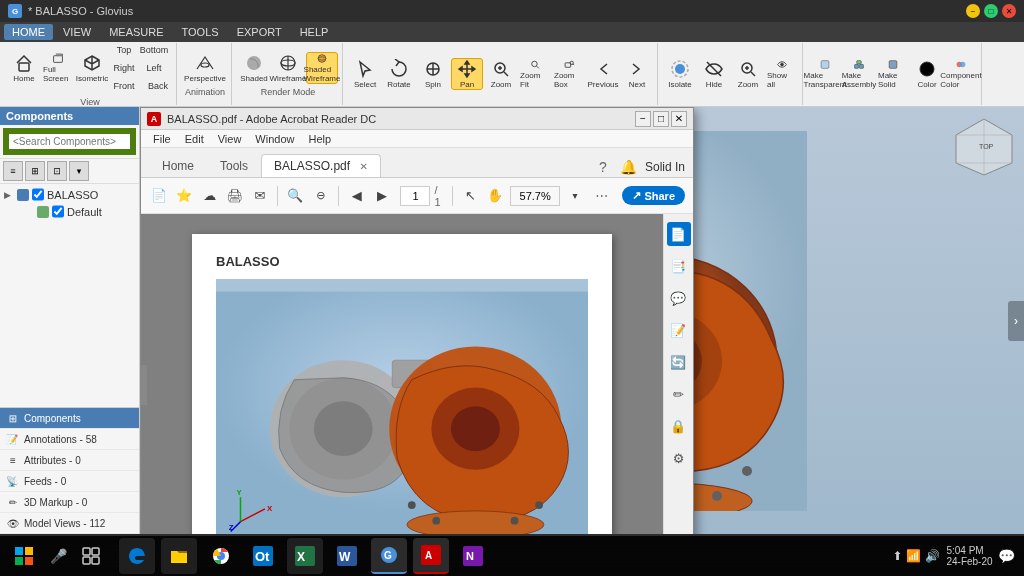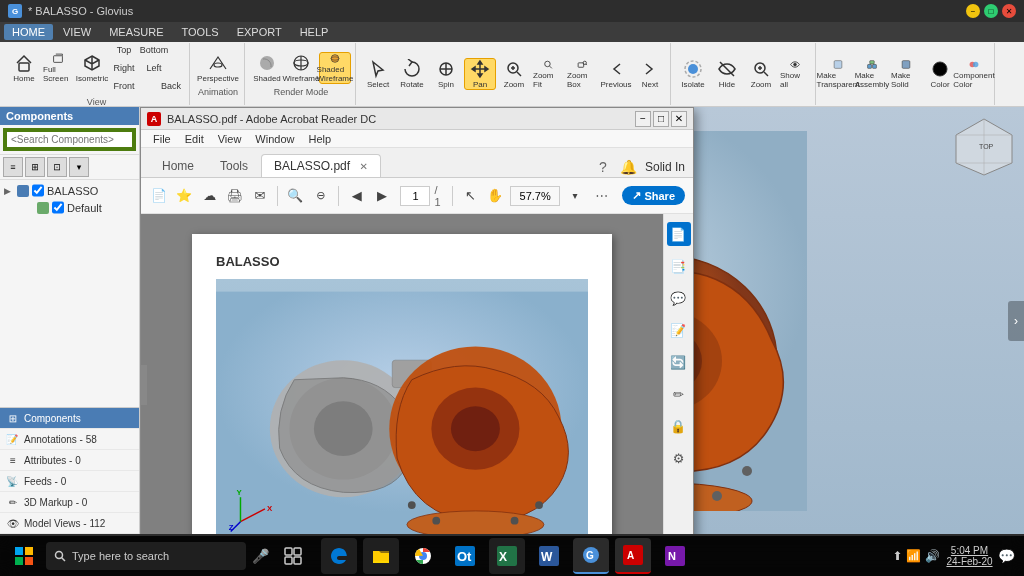--- a/index.html
+++ b/index.html
@@ -121,21 +121,21 @@
       font-weight: bold;
       padding: 3px 6px;
     }
     .search-box {
       padding: 3px;
       border-bottom: 1px solid #ddd;
     }
     .search-box input {
       width: 100%;
       font-size: 10px;
-      border: 4px solid #4d7c0f;
+      border: 6px solid #4d7c0f;
       padding: 2px 4px;
       background: white;
     }
     .tree-area {
       flex: 1;
       overflow: auto;
       padding: 2px;
     }
     .tree-item {
       display: flex;
@@ -512,21 +512,21 @@
         </div>
         <div style="display:flex;flex-direction:column;gap:2px;">
           <div style="display:flex;gap:2px;">
             <div class="tb-icon-small">Top</div>
             <div class="tb-icon-small">Bottom</div>
           </div>
           <div style="display:flex;gap:2px;">
             <div class="tb-icon-small">Right</div>
             <div class="tb-icon-small">Left</div>
           </div>
-          <div style="display:flex;gap:19px;">
+          <div style="display:flex;gap:6px;">
             <div class="tb-icon-small">Front</div>
             <div class="tb-icon-small">Back</div>
           </div>
         </div>
       </div>
       <span class="toolbar-group-label">View</span>
     </div>
 
     <div class="toolbar-group" style="min-width:48px;">
       <div class="tb-icon" style="width:44px;">
@@ -997,27 +997,20 @@
 
 <div class="taskbar">
   <div class="taskbar-start">
     <svg width="18" height="18" viewBox="0 0 18 18">
       <rect width="8" height="8" fill="#00a4ef"></rect>
       <rect x="10" width="8" height="8" fill="#ffb900"></rect>
       <rect y="10" width="8" height="8" fill="#00b04f"></rect>
       <rect x="10" y="10" width="8" height="8" fill="#f65314"></rect>
     </svg>
   </div>
-  <div class="taskbar-search">
-    <svg width="12" height="12" viewBox="0 0 12 12" fill="none" stroke="#ccc" stroke-width="1.5">
-        <circle cx="5" cy="5" r="3.5"></circle>
-        <line x1="7.5" y1="7.5" x2="11" y2="11"></line>
-      </svg>
-    <span>Type here to search</span>
-  </div>
   <div style="color:#ccc;font-size:14px;padding:0 4px;cursor:pointer;">🎤</div>
   <div class="taskbar-app">
     <svg width="18" height="18" viewBox="0 0 18 18" fill="none">
         <rect x="1" y="1" width="7" height="7" rx="1" stroke="#ccc" stroke-width="1.5"></rect>
         <rect x="10" y="1" width="7" height="7" rx="1" stroke="#ccc" stroke-width="1.5"></rect>
         <rect x="1" y="10" width="7" height="7" rx="1" stroke="#ccc" stroke-width="1.5"></rect>
         <rect x="10" y="10" width="7" height="7" rx="1" stroke="#ccc" stroke-width="1.5"></rect>
       </svg>
   </div>
   <div class="taskbar-apps">
@@ -1077,19 +1070,19 @@
           <text x="3" y="14" font-size="11" font-weight="bold" fill="white">N</text>
         </svg>
     </div>
   </div>
   <div class="taskbar-right">
     <div class="sys-tray">
       <span style="font-size:12px;">⬆</span>
       <span style="font-size:12px;">📶</span>
       <span style="font-size:12px;">🔊</span>
     </div>
-    <div style="text-align:center;text-decoration:underline;">
+    <div style="text-align:left;">
       <div>5:04 PM</div>
       <div>24-Feb-20</div>
     </div>
     <div style="font-size:14px;">💬</div>
   </div>
 </div>
 
 </body></html>

